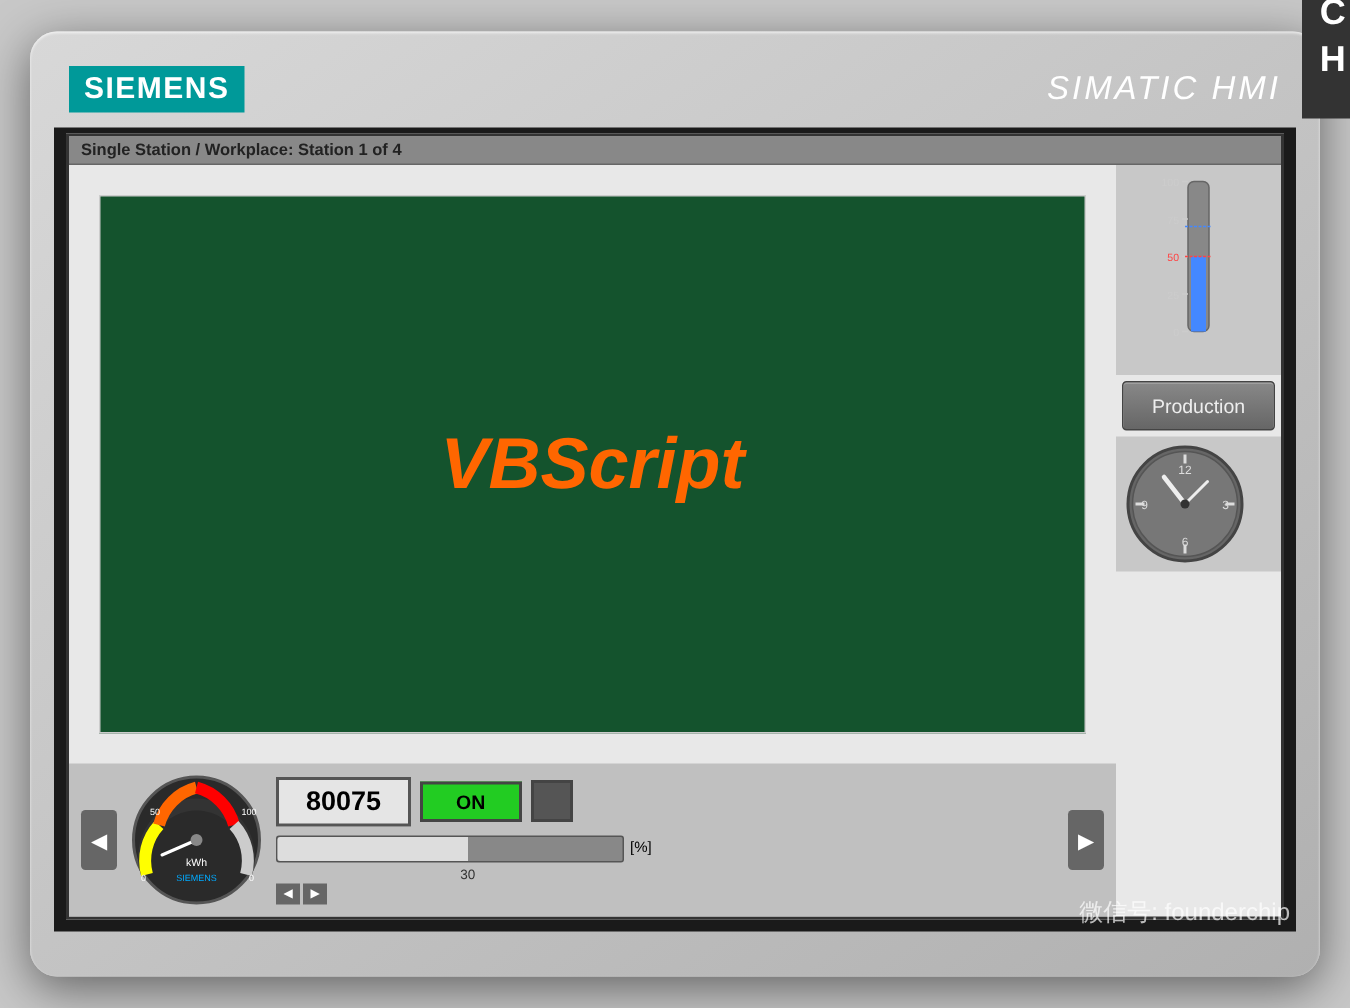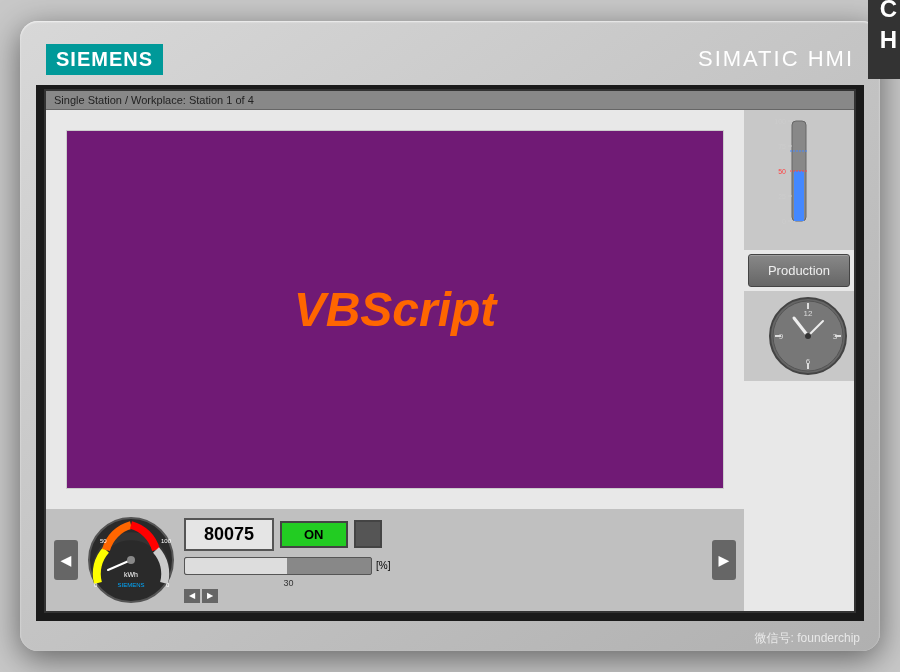--- a/index.html
+++ b/index.html
@@ -48,20 +48,21 @@
       font-size: 20px;
       font-weight: bold;
       letter-spacing: 1px;
     }
 
     .simatic-title {
       color: white;
       font-size: 22px;
       font-weight: 300;
       letter-spacing: 2px;
+      font-style: italic;
     }
 
     .screen-area {
       width: 100%;
       background: #1a1a1a;
       flex: 1;
       display: flex;
       padding: 4px 8px 8px 8px;
       gap: 0;
     }
@@ -74,35 +75,36 @@
       flex-direction: column;
       position: relative;
     }
 
     .screen-title-bar {
       background: #888;
       padding: 3px 8px;
       font-size: 11px;
       color: #222;
       border-bottom: 1px solid #666;
+      font-weight: bold;
     }
 
     .screen-content {
       display: flex;
       flex: 1;
     }
 
     .main-display-area {
       flex: 1;
       display: flex;
       flex-direction: column;
     }
 
     .vbscript-panel {
-      background: #701a75;
+      background: #14532d;
       margin: 20px;
       flex: 1;
       display: flex;
       align-items: center;
       justify-content: center;
       border: 1px solid #ccc;
       min-height: 130px;
     }
 
     .vbscript-text {
@@ -190,21 +192,21 @@
       flex-direction: column;
       gap: 2px;
     }
 
     .slider-track {
       background: #888;
       height: 18px;
       border: 1px solid #555;
       border-radius: 2px;
       position: relative;
-      width: 188px;
+      width: 232px;
     }
 
     .slider-fill {
       background: #ddd;
       height: 100%;
       width: 55%;
       border-radius: 2px 0 0 2px;
     }
 
     .slider-value-marker {
@@ -281,42 +283,42 @@
       border: 1px solid #444;
       padding: 8px 6px;
       font-size: 13px;
       cursor: pointer;
       border-radius: 3px;
       box-shadow: inset 0 1px 0 rgba(255,255,255,0.2);
     }
 
     .clock-area {
       display: flex;
-      justify-content: flex-end;
+      justify-content: flex-start;
       align-items: center;
       padding: 6px;
       background: #c8c8c8;
       height: 90px;
     }
 
     .clock-svg {
       width: 80px;
       height: 80px;
     }
 
     .device-bottom {
       height: 16px;
     }
 
     .watermark {
       position: absolute;
-      bottom: 4px;
+      bottom: 32px;
       right: 20px;
       color: rgba(255,255,255,0.7);
-      font-size: 12px;
+      font-size: 16px;
     }
   </style>
 </head>
 <body>
 
 <div class="device-frame">
 
   <div class="device-top">
     <div class="siemens-logo">
       <span>SIEMENS</span>

